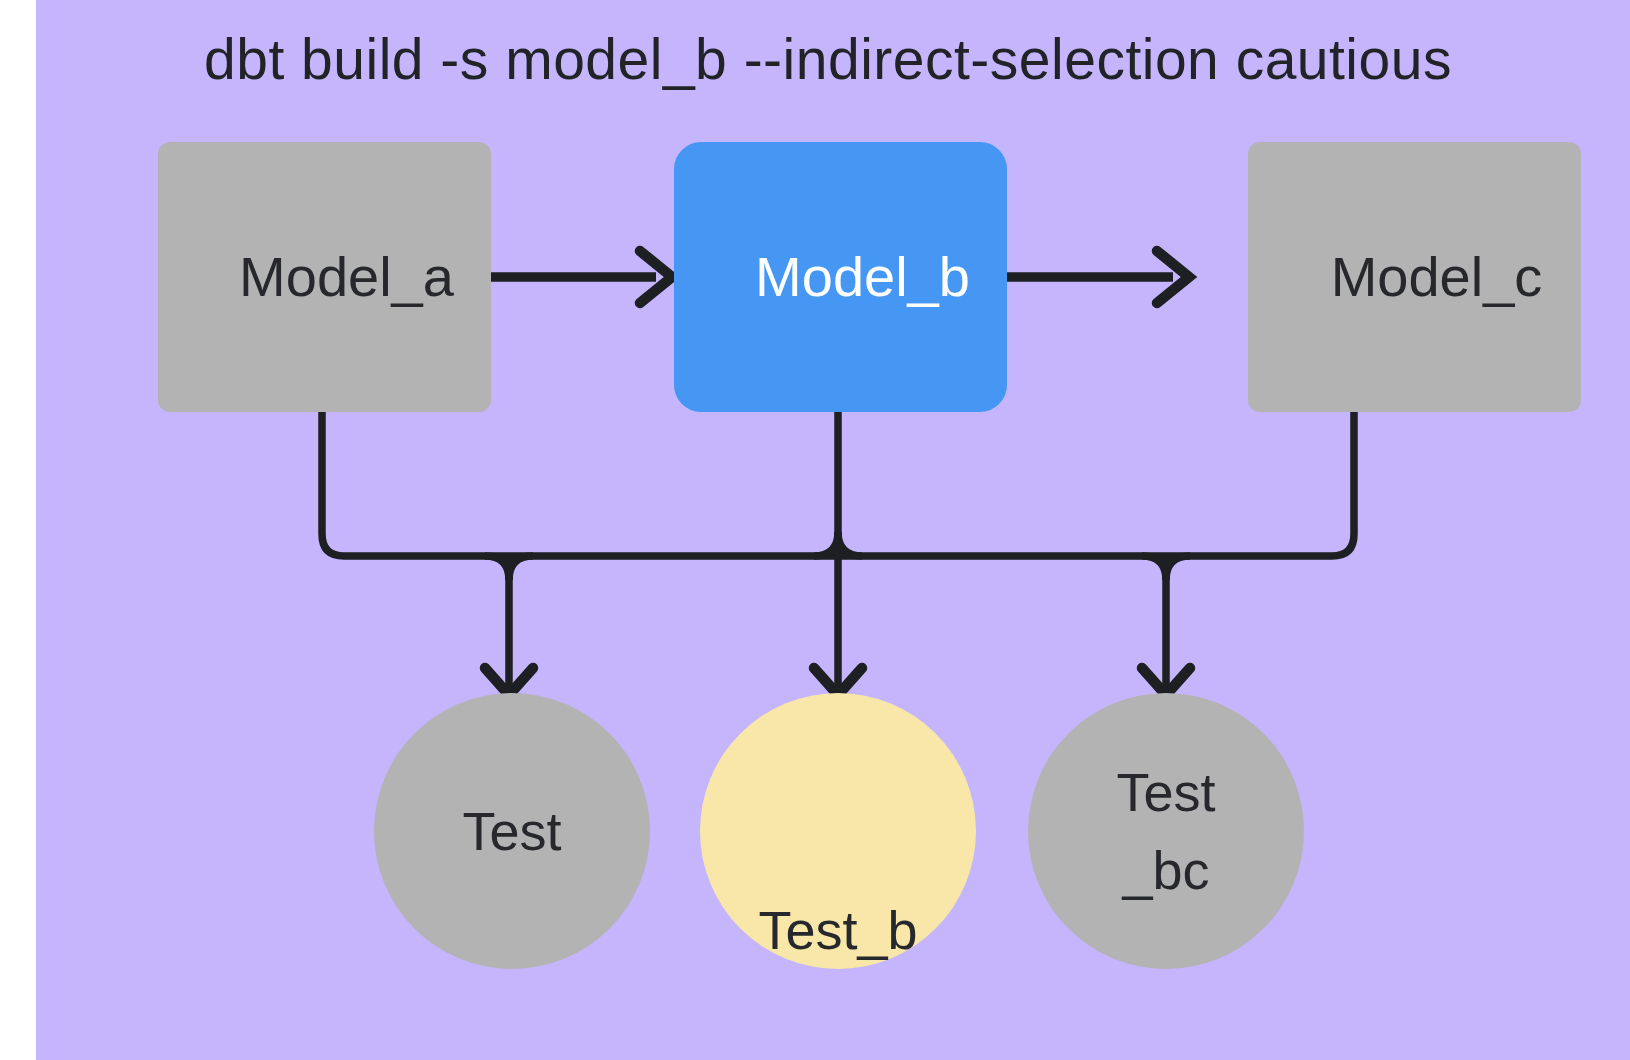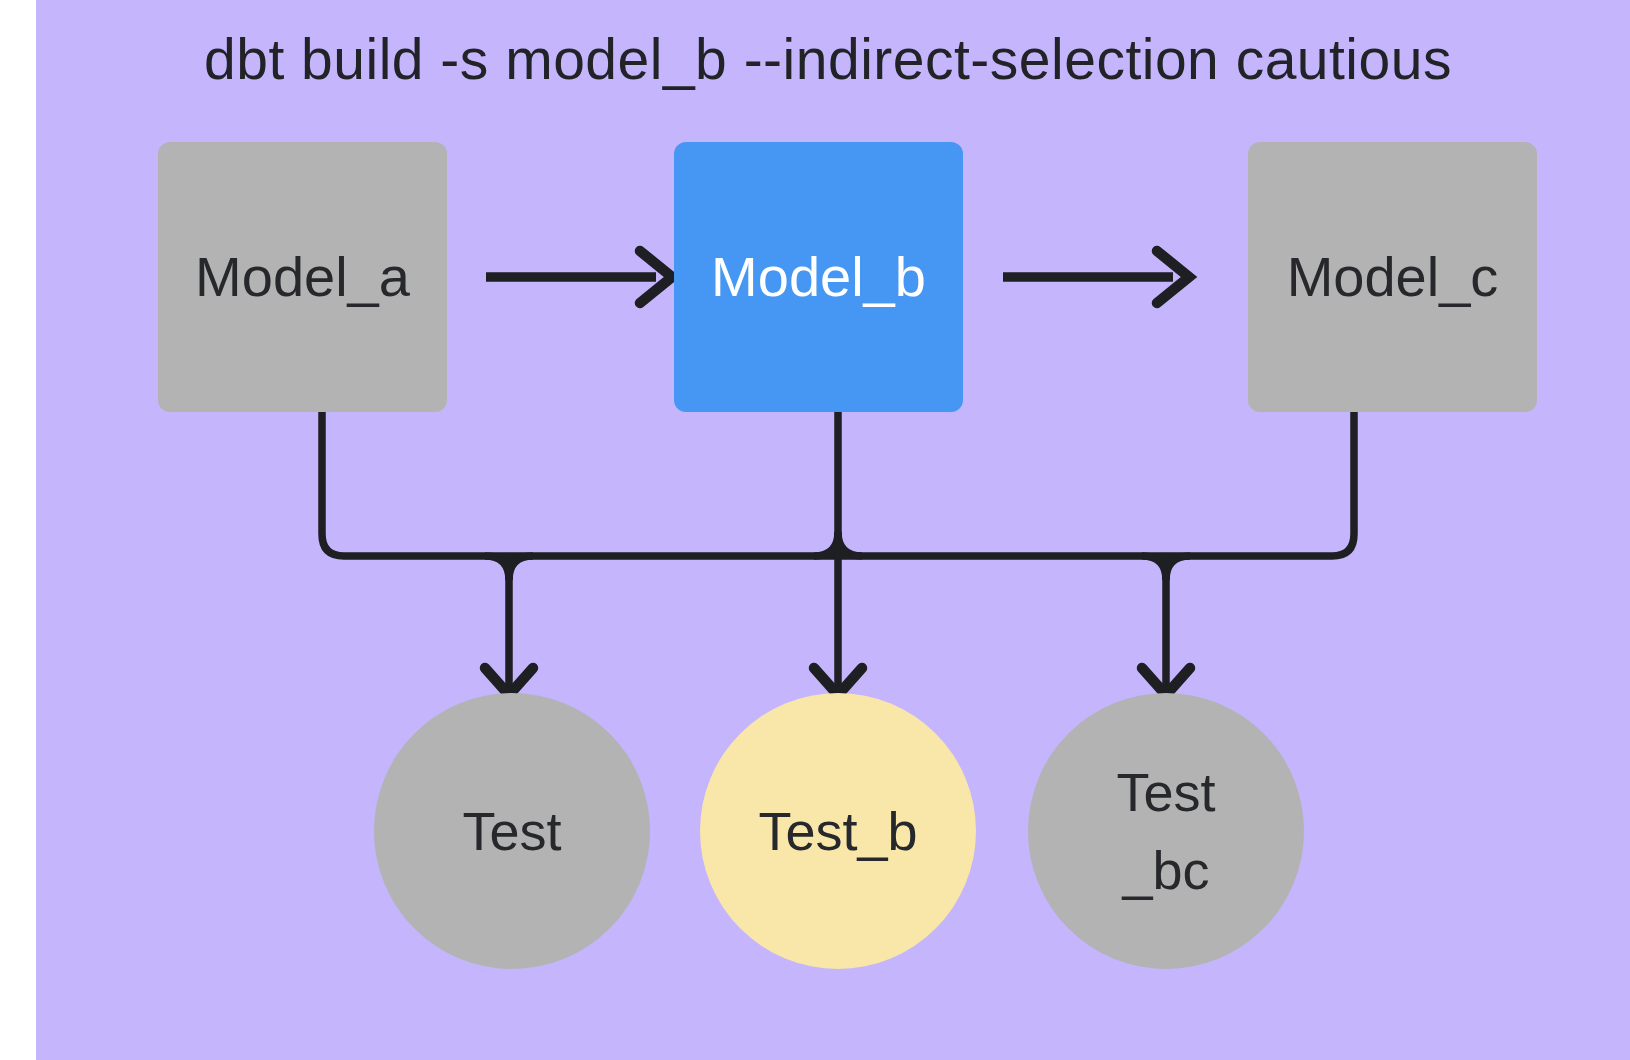--- a/index.html
+++ b/index.html
@@ -34,39 +34,42 @@
     text-align:center;
     color:#26282c;
     font-size:56px;
     line-height:1.1;
   }
   .box{
     width:289px;height:270px;
     top:142px;
     border-radius:12px;
     background:#b3b3b3;
+    padding-left:44px;
   }
   .box.blue{
     background:#4697f3;
     color:#ffffff;
+    border-radius:27px;
   }
   .box-a{left:122px;}
   .box-b{left:638px;}
   .box-c{left:1212px;}
   .circle{
     width:276px;height:276px;
     top:693px;
     border-radius:50%;
     background:#b3b3b3;
     flex-direction:column;
     font-size:54px;
     line-height:78px;
   }
   .circle.yellow{
     background:#f9e7aa;
+    justify-content:flex-end;
   }
   .circ-ab{left:338px;}
   .circ-b{left:664px;}
   .circ-bc{left:992px;}
   .circle span{display:block;}
 </style>
 </head>
 <body>
 
 <div class="canvas">

